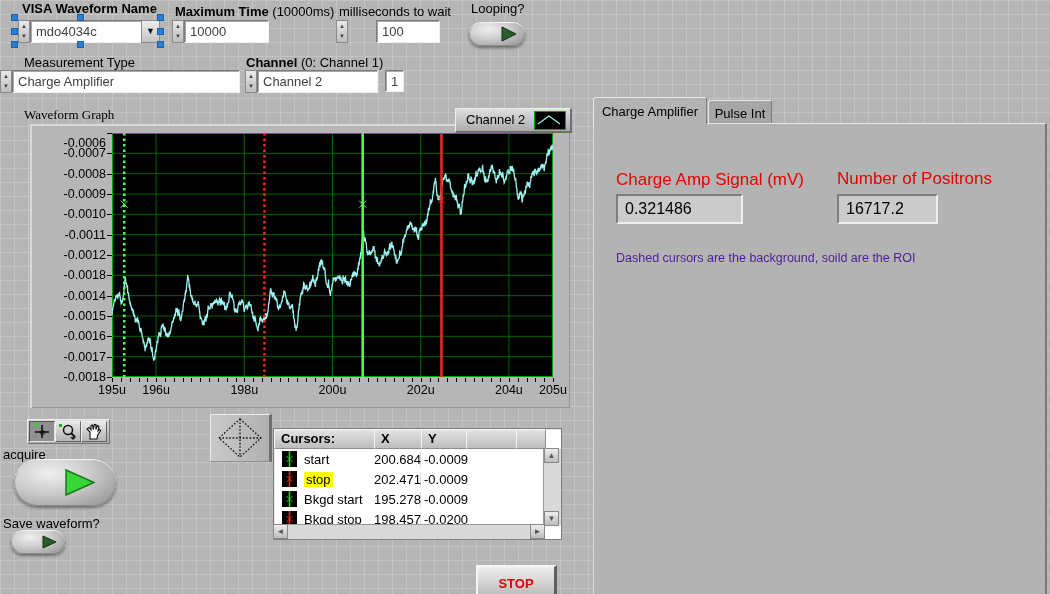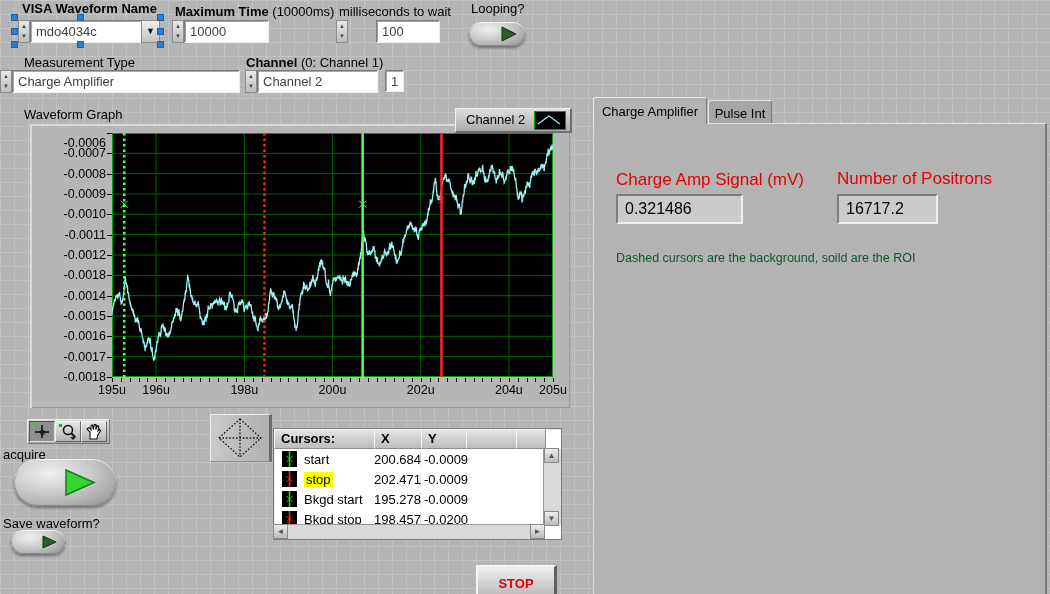--- a/index.html
+++ b/index.html
@@ -69,21 +69,21 @@
        border-top-color:#e8e8e8;border-left-color:#e8e8e8;}
   .tab.active{background:#b3b3b3;z-index:3;}
   .tab.inactive{background:#a6a6a6;z-index:1;}
   #tabpage{position:absolute;left:593px;top:123px;width:454px;height:471px;background:#b3b3b3;
        border-top:1px solid #e4e4e4;border-left:1px solid #dcdcdc;border-right:2px solid #787878;
        box-sizing:border-box;z-index:2;}
   .red-lbl{position:absolute;color:#e80000;font-size:17px;white-space:nowrap;}
   .val-box{position:absolute;background:#cbcbcb;border-top:2px solid #7e7e7e;border-left:2px solid #7e7e7e;
        border-bottom:2px solid #efefef;border-right:2px solid #efefef;box-sizing:border-box;
        font-size:16px;color:#000;padding:4px 12px 0 7px;}
-  .note{position:absolute;color:#14532d;font-size:12.5px;white-space:nowrap;}
+  .note{position:absolute;color:#4c1d95;font-size:12.5px;white-space:nowrap;}
   #stop-btn{position:absolute;left:476px;top:565px;width:81px;height:35px;
        background:linear-gradient(#efefef,#b9b9b9);
        border-top:2px solid #f6f6f6;border-left:2px solid #f6f6f6;
        border-right:3px solid #5f5f5f;border-bottom:3px solid #5f5f5f;
        box-sizing:border-box;color:#e00000;font-size:13px;font-weight:600;text-align:center;padding-top:9px;}
   .tick{position:absolute;background:#000;}
   .ylab{position:absolute;font-size:12.5px;color:#000;text-align:right;width:70px;}
   .xlab{position:absolute;font-size:12.5px;color:#000;transform:translateX(-50%);}
 </style>
 </head>
@@ -137,21 +137,21 @@
   <div class="field sunken" style="left:12px;top:70px;width:228px;height:23px;">Charge Amplifier</div>
 
   <div class="lbl" style="left:246px;top:55px;"><span class="b">Channel</span><span> (0: Channel 1)</span></div>
   <div class="spinner" style="left:245px;top:70px;">
       <div>▲</div>
       <div>▼</div>
     </div>
   <div class="field sunken" style="left:257px;top:70px;width:121px;height:23px;">Channel 2</div>
   <div class="field sunken" style="left:385px;top:70px;width:19px;height:22px;">1</div>
 
-  <div class="lbl" style="left:24px;top:107px;">Waveform Graph</div>
+  <div class="lbl" style="left:24px;top:107px;font-family:Liberation Serif, serif;">Waveform Graph</div>
   <div class="graph-plate"></div>
   <div id="plot-wrap">
     <svg id="plot-svg" width="441" height="244" viewBox="0 0 441 244">
         <rect x="0" y="0" width="441" height="244" fill="#000000"></rect>
         <line x1="0" x2="441" y1="20.333333333333343" y2="20.333333333333343" stroke="#006400" stroke-width="1"></line>
         <line x1="0" x2="441" y1="40.666666666666686" y2="40.666666666666686" stroke="#006400" stroke-width="1"></line>
         <line x1="0" x2="441" y1="61.00000000000003" y2="61.00000000000003" stroke="#006400" stroke-width="1"></line>
         <line x1="0" x2="441" y1="81.33333333333334" y2="81.33333333333334" stroke="#006400" stroke-width="1"></line>
         <line x1="0" x2="441" y1="101.66666666666669" y2="101.66666666666669" stroke="#006400" stroke-width="1"></line>
         <line x1="0" x2="441" y1="122.00000000000003" y2="122.00000000000003" stroke="#006400" stroke-width="1"></line>

